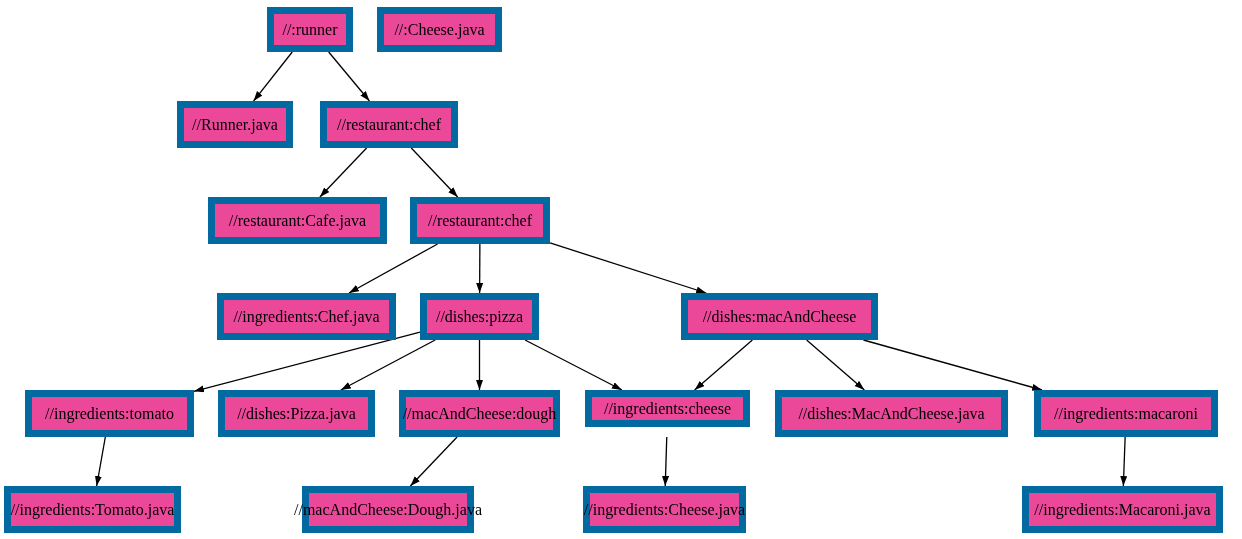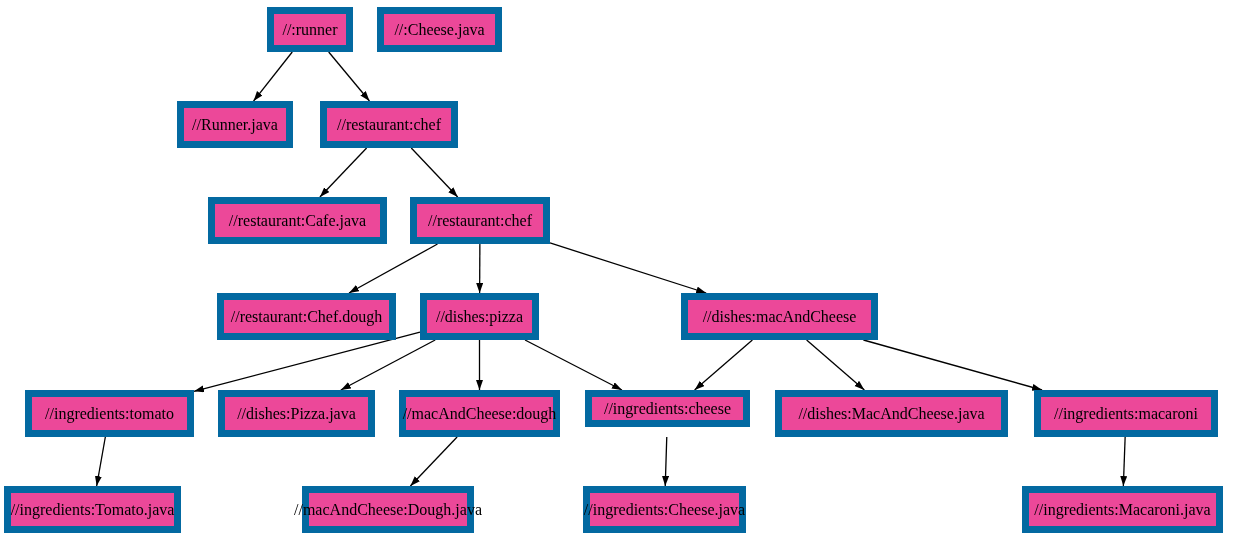--- a/index.html
+++ b/index.html
@@ -70,21 +70,21 @@
 
   <div class="node" style="left:267px; top:7px;  width:86px;  height:45px">//:runner</div>
   <div class="node" style="left:377px; top:7px;  width:125px; height:45px">//:Cheese.java</div>
 
   <div class="node" style="left:177px; top:101px; width:116px; height:47px">//Runner.java</div>
   <div class="node" style="left:320px; top:101px; width:138px; height:47px">//restaurant:chef</div>
 
   <div class="node" style="left:208px; top:197px; width:179px; height:47px">//restaurant:Cafe.java</div>
   <div class="node" style="left:410px; top:197px; width:140px; height:47px">//restaurant:chef</div>
 
-  <div class="node" style="left:217px; top:293px; width:179px; height:47px">//restaurant:Chef.dough</div>
+  <div class="node" style="left:217px; top:293px; width:179px; height:47px">//ingredients:Chef.java</div>
   <div class="node" style="left:420px; top:293px; width:119px; height:47px">//dishes:pizza</div>
   <div class="node" style="left:681px; top:293px; width:197px; height:47px">//dishes:macAndCheese</div>
 
   <div class="node" style="left:25px;  top:390px; width:169px; height:47px">//ingredients:tomato</div>
   <div class="node" style="left:218px; top:390px; width:157px; height:47px">//dishes:Pizza.java</div>
   <div class="node" style="left:399px; top:390px; width:161px; height:47px">//macAndCheese:dough</div>
   <div class="node" style="left:585px; top:390px; width:165px; height:37px">//ingredients:cheese</div>
   <div class="node" style="left:775px; top:390px; width:233px; height:47px">//dishes:MacAndCheese.java</div>
   <div class="node" style="left:1034px; top:390px; width:184px; height:47px">//ingredients:macaroni</div>
 

